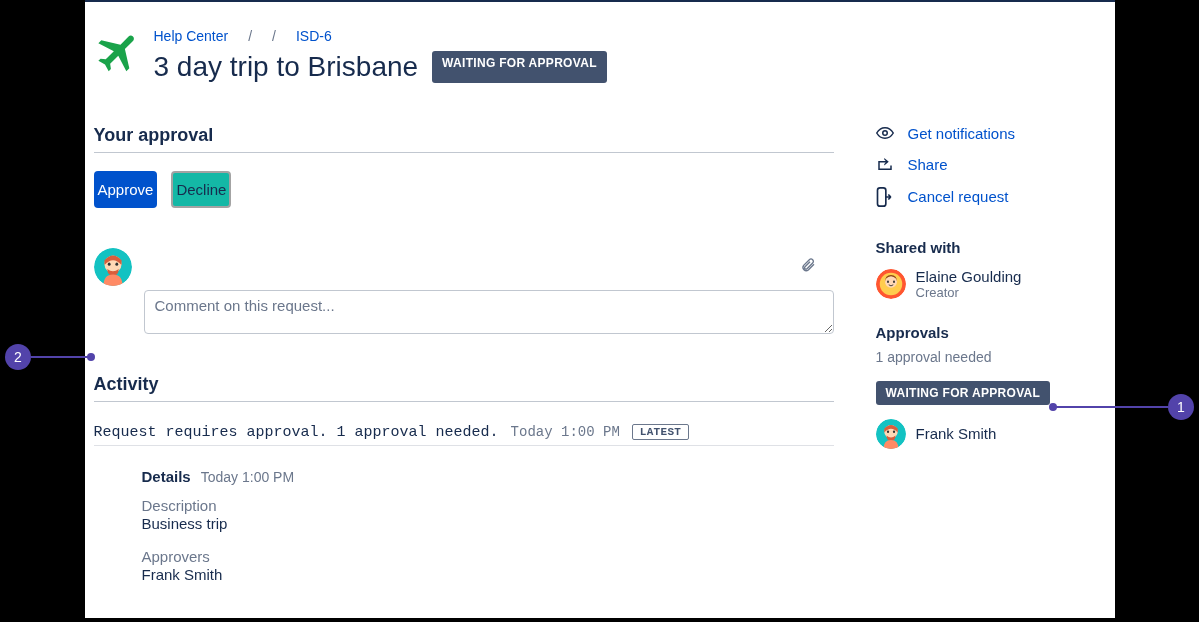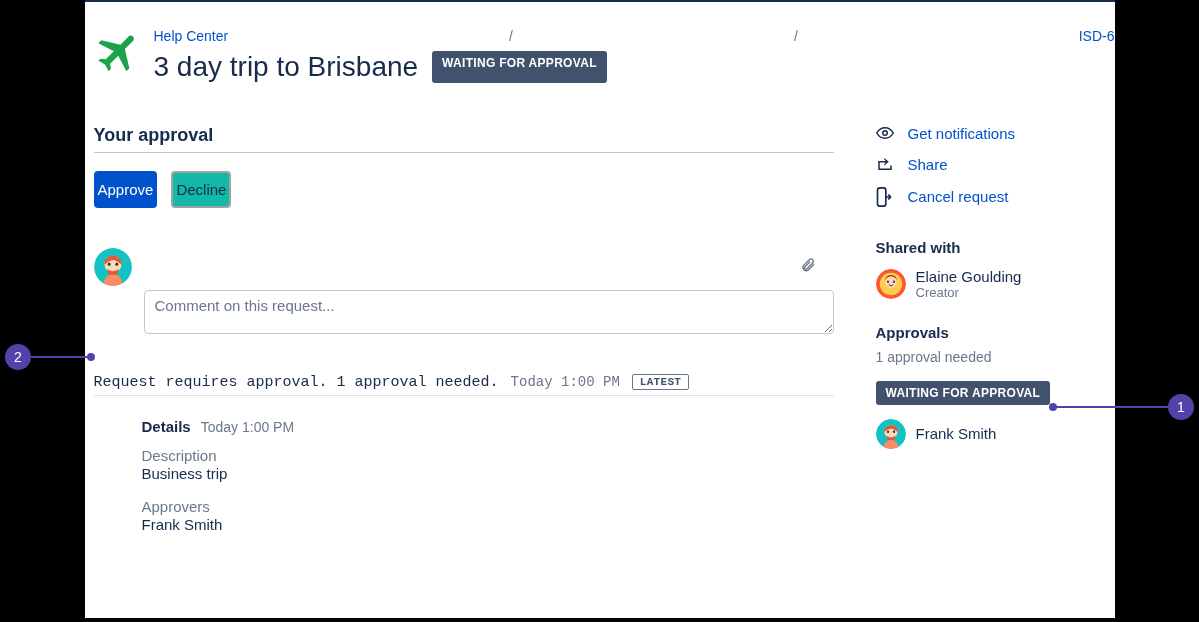--- a/index.html
+++ b/index.html
@@ -1,21 +1,21 @@
 <!DOCTYPE html>
 <html><head>
   <meta charset="utf-8">
   <style>
     * { margin: 0; padding: 0; box-sizing: border-box; }
     body { font-family: -apple-system, BlinkMacSystemFont, "Segoe UI", Helvetica, Arial, sans-serif; background: #000; width: 1199px; height: 622px; position: relative; }
     .page { background: #fff; width: 1030px; height: 618px; margin: 0 auto; padding: 25px 0 0 0; position: relative; border-top: 2px solid #172b4d; }
     .header { display: flex; align-items: flex-start; padding-left: 9px; }
     .plane-icon { width: 50px; height: 50px; margin-right: 10px; }
     .header-text { flex: 1; }
-    .breadcrumb { font-size: 14px; line-height: 1.4; display: flex; gap: 20px; color: #6b778c; margin-bottom: 4px; justify-content: space-between; }
+    .breadcrumb { font-size: 14px; line-height: 1.4; display: flex; gap: 20px; color: #6b778c; margin-bottom: 4px; }
     .breadcrumb a { color: #0052cc; text-decoration: none; }
     .title-line { display: flex; gap: 14px; }
     .title { font-size: 28px; color: #172b4d; font-weight: 500; }
     .status-badge { background: #42526e; color: #fff; padding: 5px 10px; font-size: 12px; font-weight: 700; border-radius: 3px; letter-spacing: 0.3px; }
     .main-body { display: flex; padding: 42px 9px 0 9px; gap: 42px; }
     .left-col { flex: 1; max-width: 745px; }
     .right-col { width: 230px; }
     .section-heading { font-size: 18px; font-weight: 600; color: #172b4d; border-bottom: 1px solid #c1c7d0; padding-bottom: 6px; margin-bottom: 18px; }
     .btn-row { display: flex; gap: 14px; margin-bottom: 40px; }
     .btn { border-radius: 4px; font-size: 15px; padding: 8px 3px; cursor: pointer; border: 1px solid transparent; font-weight: 500; }
@@ -103,20 +103,21 @@
           <path d="M10 40 Q10 28 20 28 Q30 28 30 40 Z" fill="#ff8a65"></path>
         </svg>
         <div class="comment-box">
           <textarea class="comment-input" placeholder="Comment on this request..." style=""></textarea>
           <svg class="attach-icon" width="16" height="20" viewBox="0 0 24 24">
             <path fill="none" stroke="#6b778c" stroke-width="2" d="M21 11l-8.5 8.5a5 5 0 01-7-7L14 4a3.5 3.5 0 015 5l-8.5 8.5a2 2 0 01-3-3L15 7"></path>
           </svg>
         </div>
       </div>
 
+      <h2 class="activity-heading">Activity</h2>
 
       <div class="activity-item-1">
         <span class="activity-text">Request requires approval. 1 approval needed.</span>
         <span class="timestamp">Today 1:00 PM</span>
         <span class="latest-tag">LATEST</span>
       </div>
 
       <div class="details-block">
         <div class="details-head">
           <span class="details-title">Details</span>

